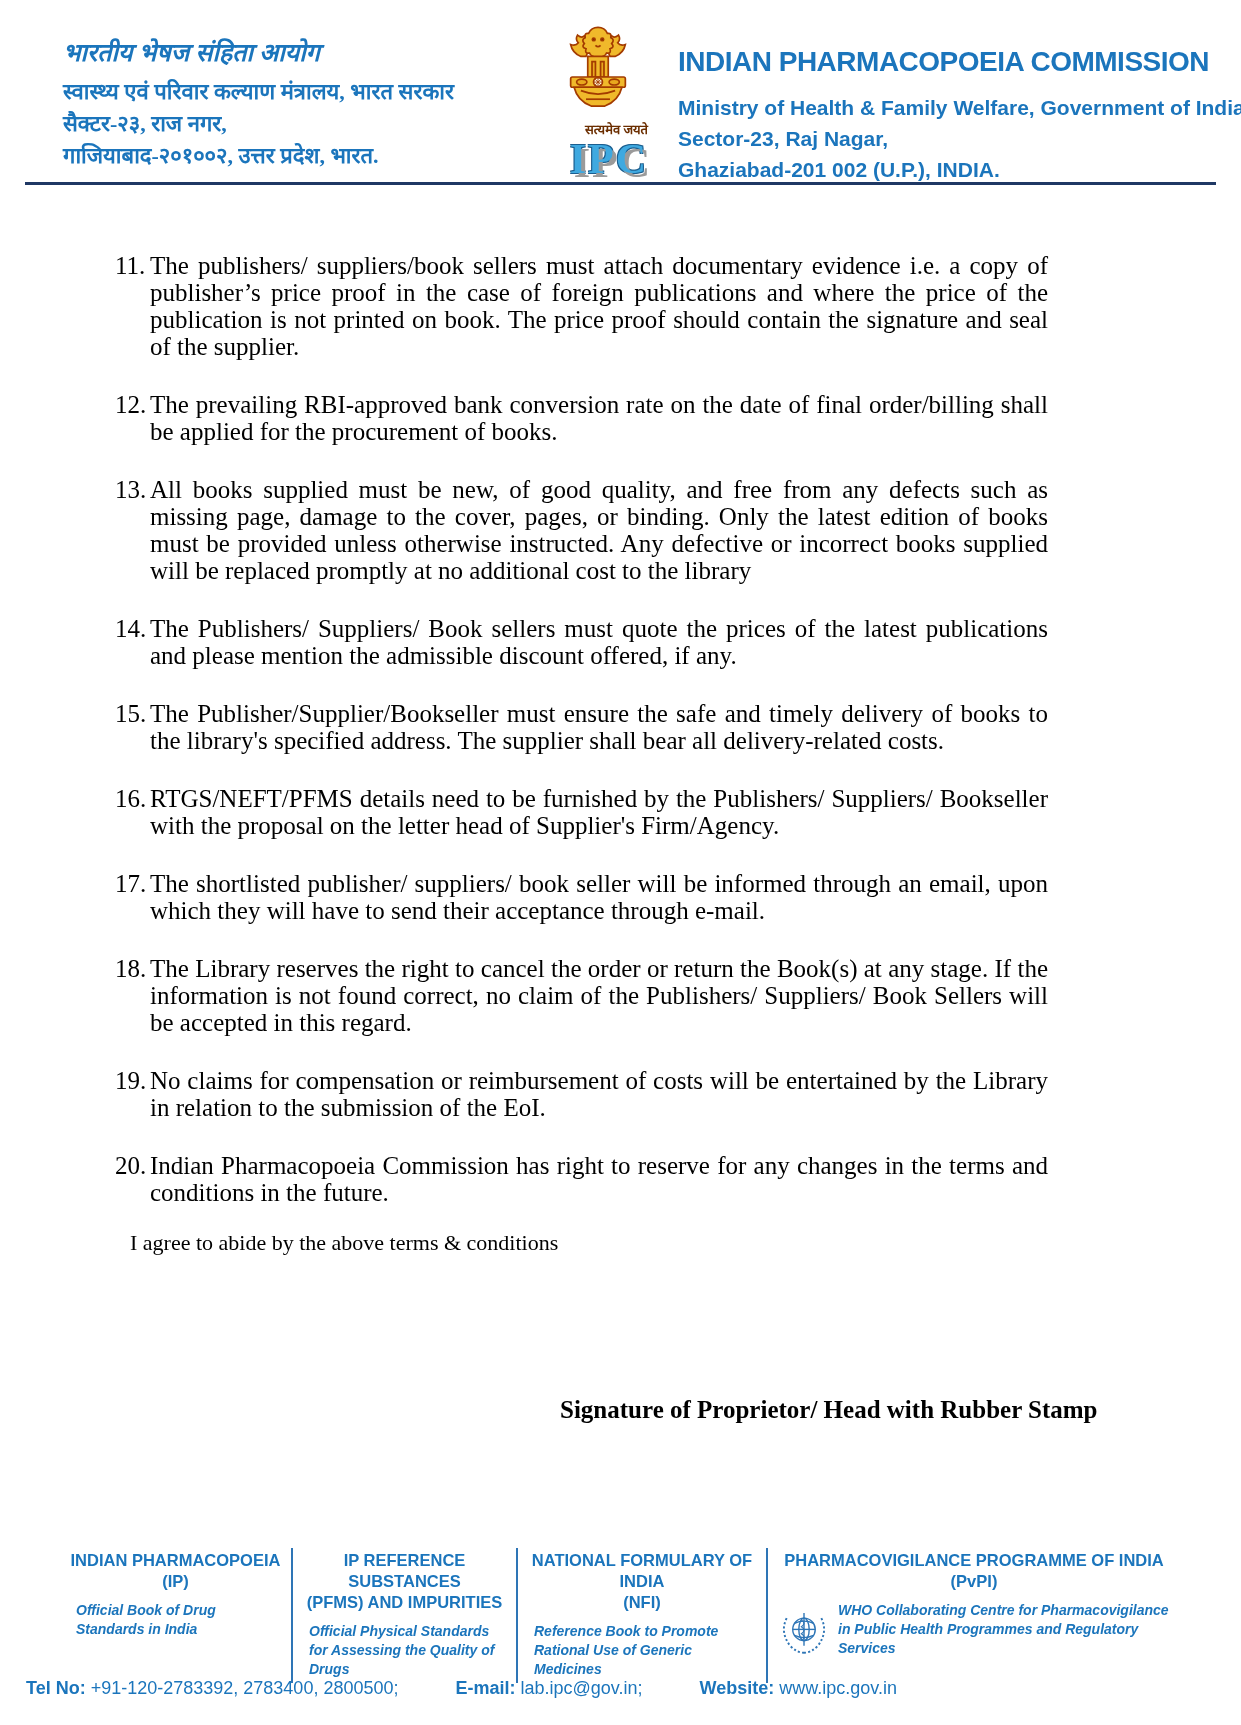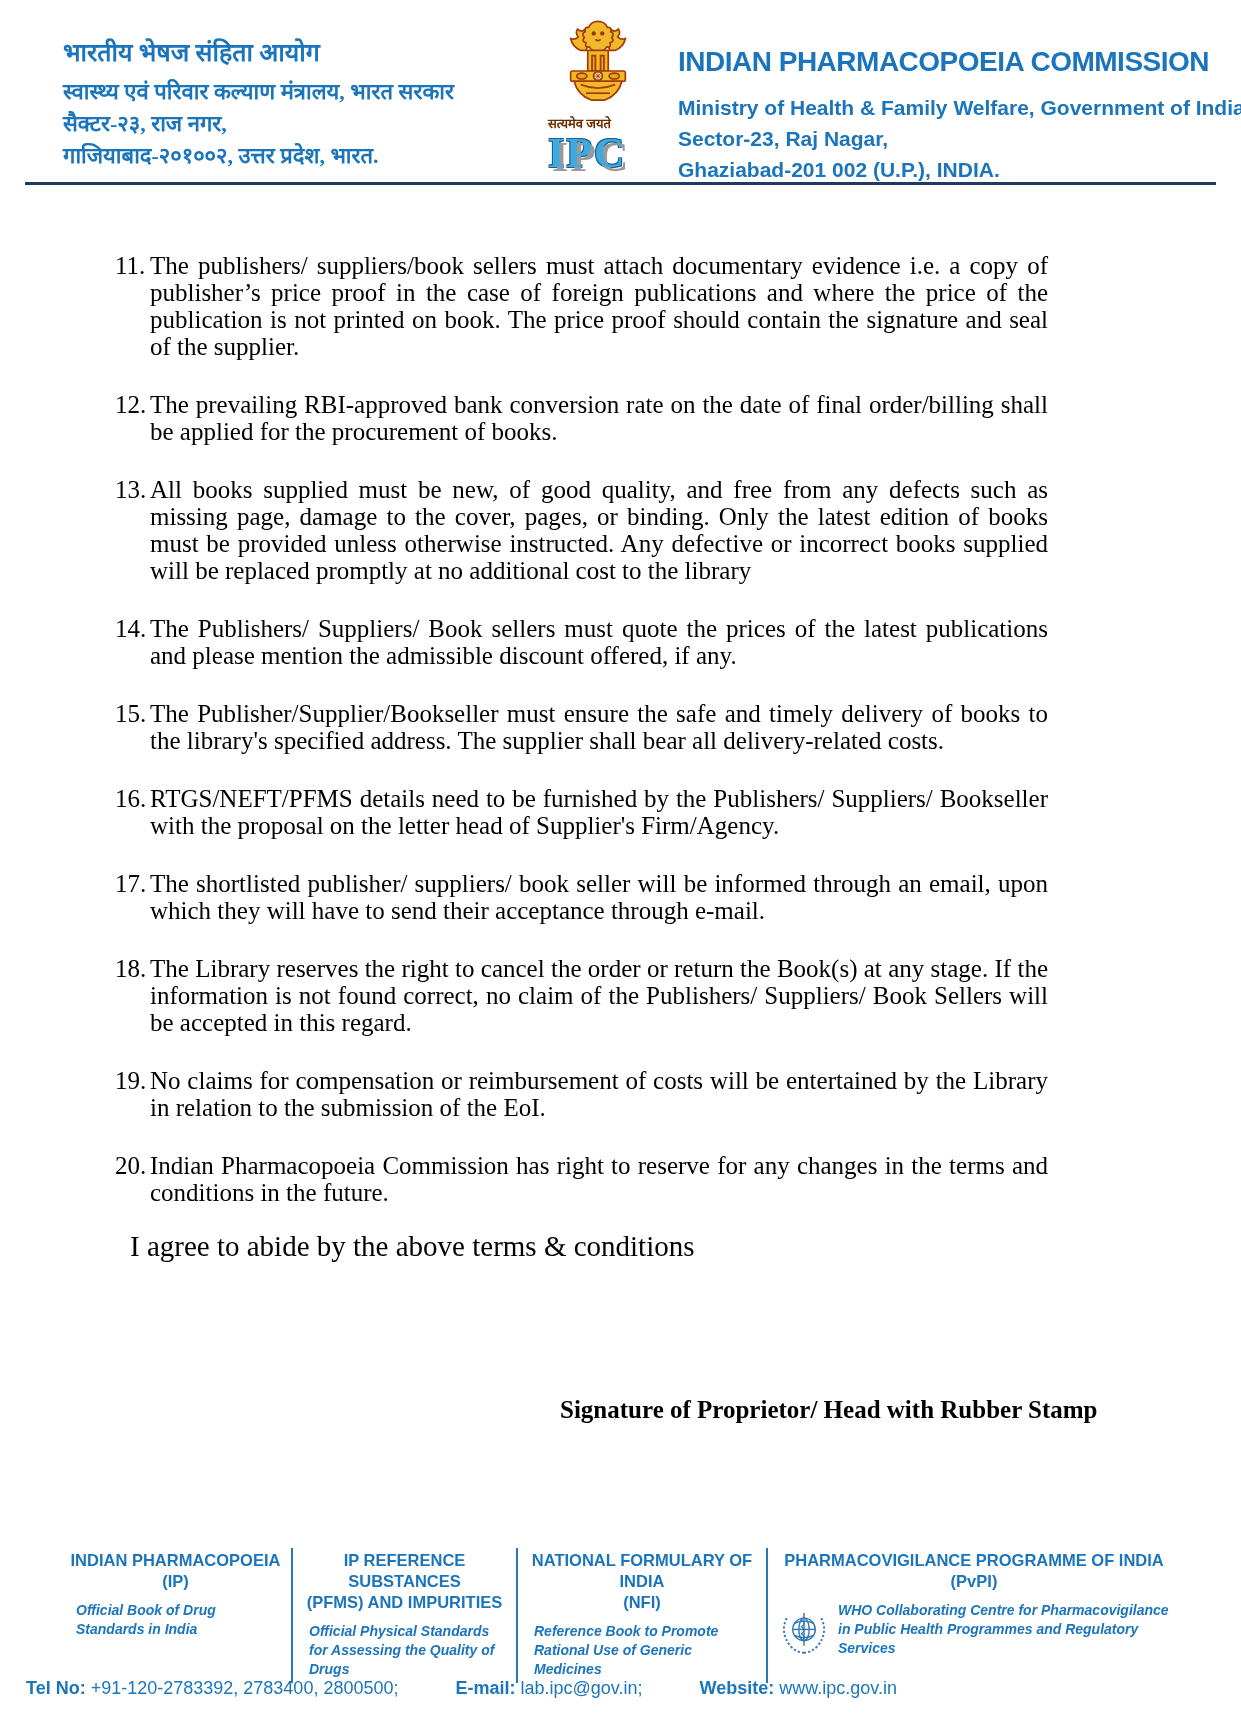--- a/index.html
+++ b/index.html
@@ -13,27 +13,27 @@
     overflow: hidden;
   }
 
   
   .hindi-block {
     position: absolute;
     left: 63px; top: 34px;
     color: #1B75BC;
     font-family: "Liberation Serif", serif;
   }
-  .hindi-line1 { font-size: 25px; font-weight: bold; margin-bottom: 11px; }
+  .hindi-line1 { font-size: 25px; font-weight: bold; margin-bottom: 11px; font-style: italic; }
   .hindi-line  { font-size: 22px; font-weight: bold; margin-bottom: 6px; line-height: 26px; }
 
   .logo-block {
     position: absolute;
-    left: 548px; top: 18px; width: 100px;
-    text-align: left;
+    left: 548px; top: 24px; width: 100px;
+    text-align: right;
   }
   .emblem-svg { display:block; margin: 0 auto; }
   .logo-motto {
     font-size: 13px; color: #6b2e00; font-weight: bold;
     margin-top: 2px; white-space: nowrap;
   }
   .logo-acronym {
     font-family: "Liberation Serif", serif;
     font-size: 42px; font-weight: bold; letter-spacing: 2px;
     color: #3FA9E0; line-height: 40px; margin-top: 1px;
@@ -64,21 +64,21 @@
     width: 945px;
     font-size: 25px; line-height: 27px;
   }
   .term-item { position: relative; padding-left: 47px; margin-bottom: 31px; }
   .term-num  { position: absolute; left: 12px; top: 0; }
   .term-text { text-align: justify; }
 
   .agreement-line {
     position: absolute;
     left: 130px; top: 1230px;
-    font-size: 29px;
+    font-size: 22px;
   }
 
   .signature-line {
     position: absolute;
     left: 560px; top: 1396px; width: 488px;
     font-size: 25px; font-weight: bold;
     text-align: center; white-space: nowrap;
   }
 
   

